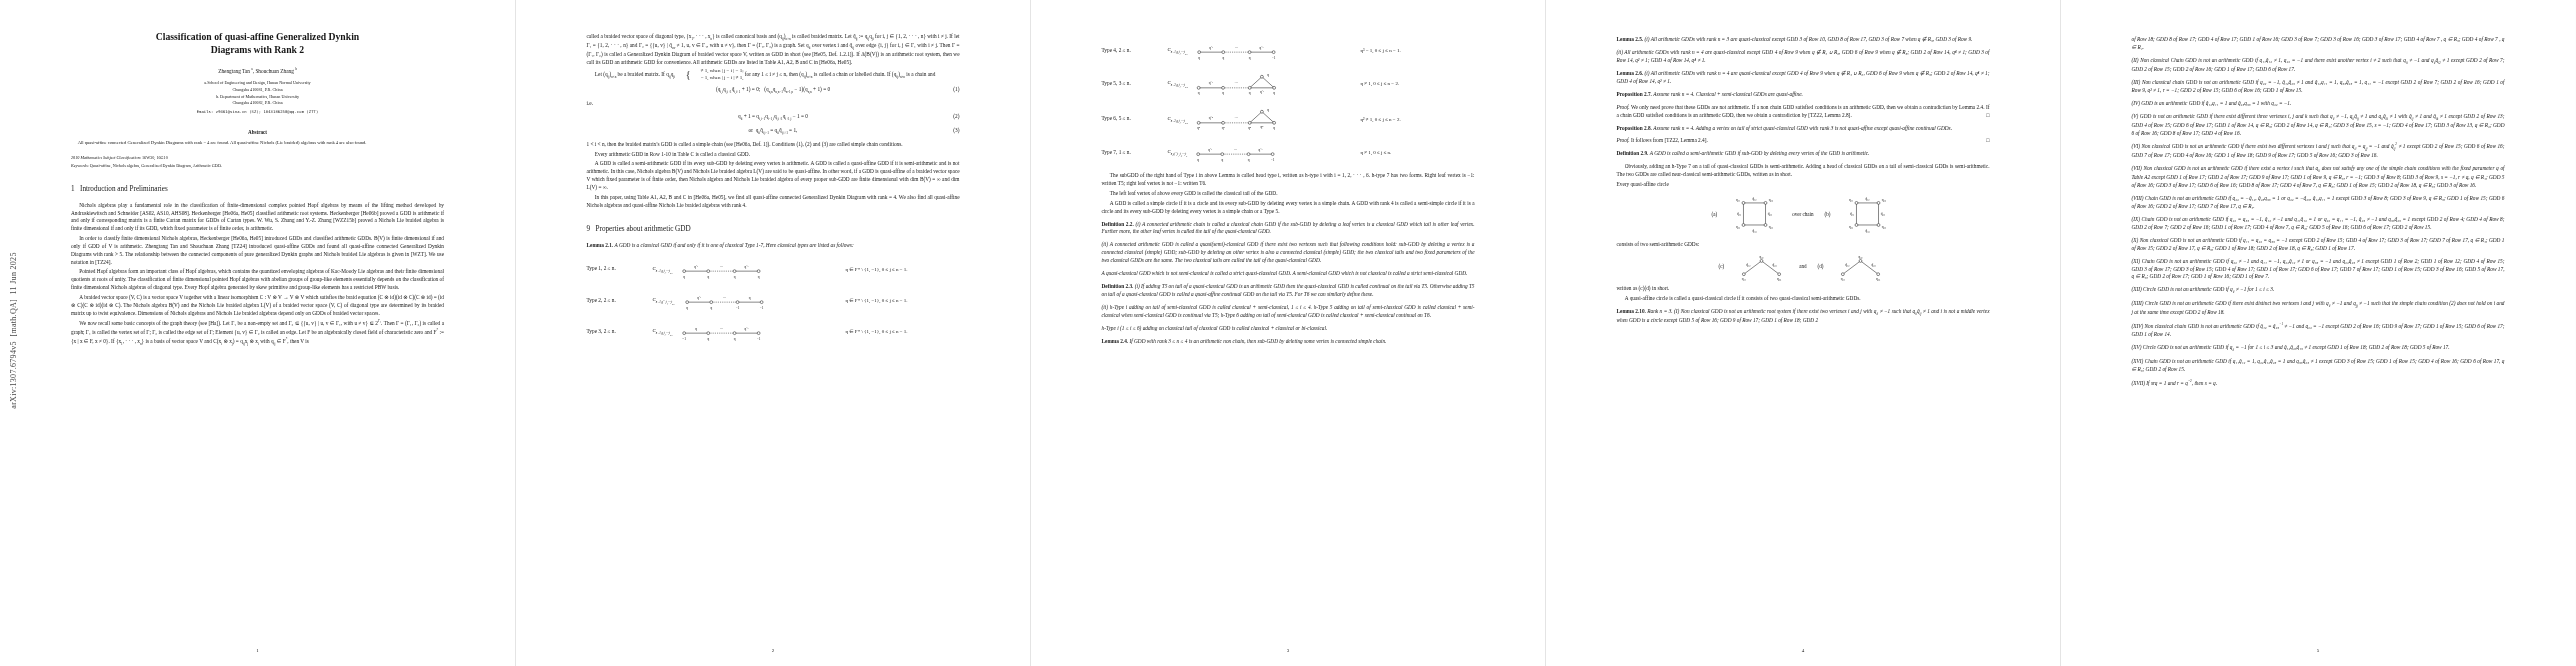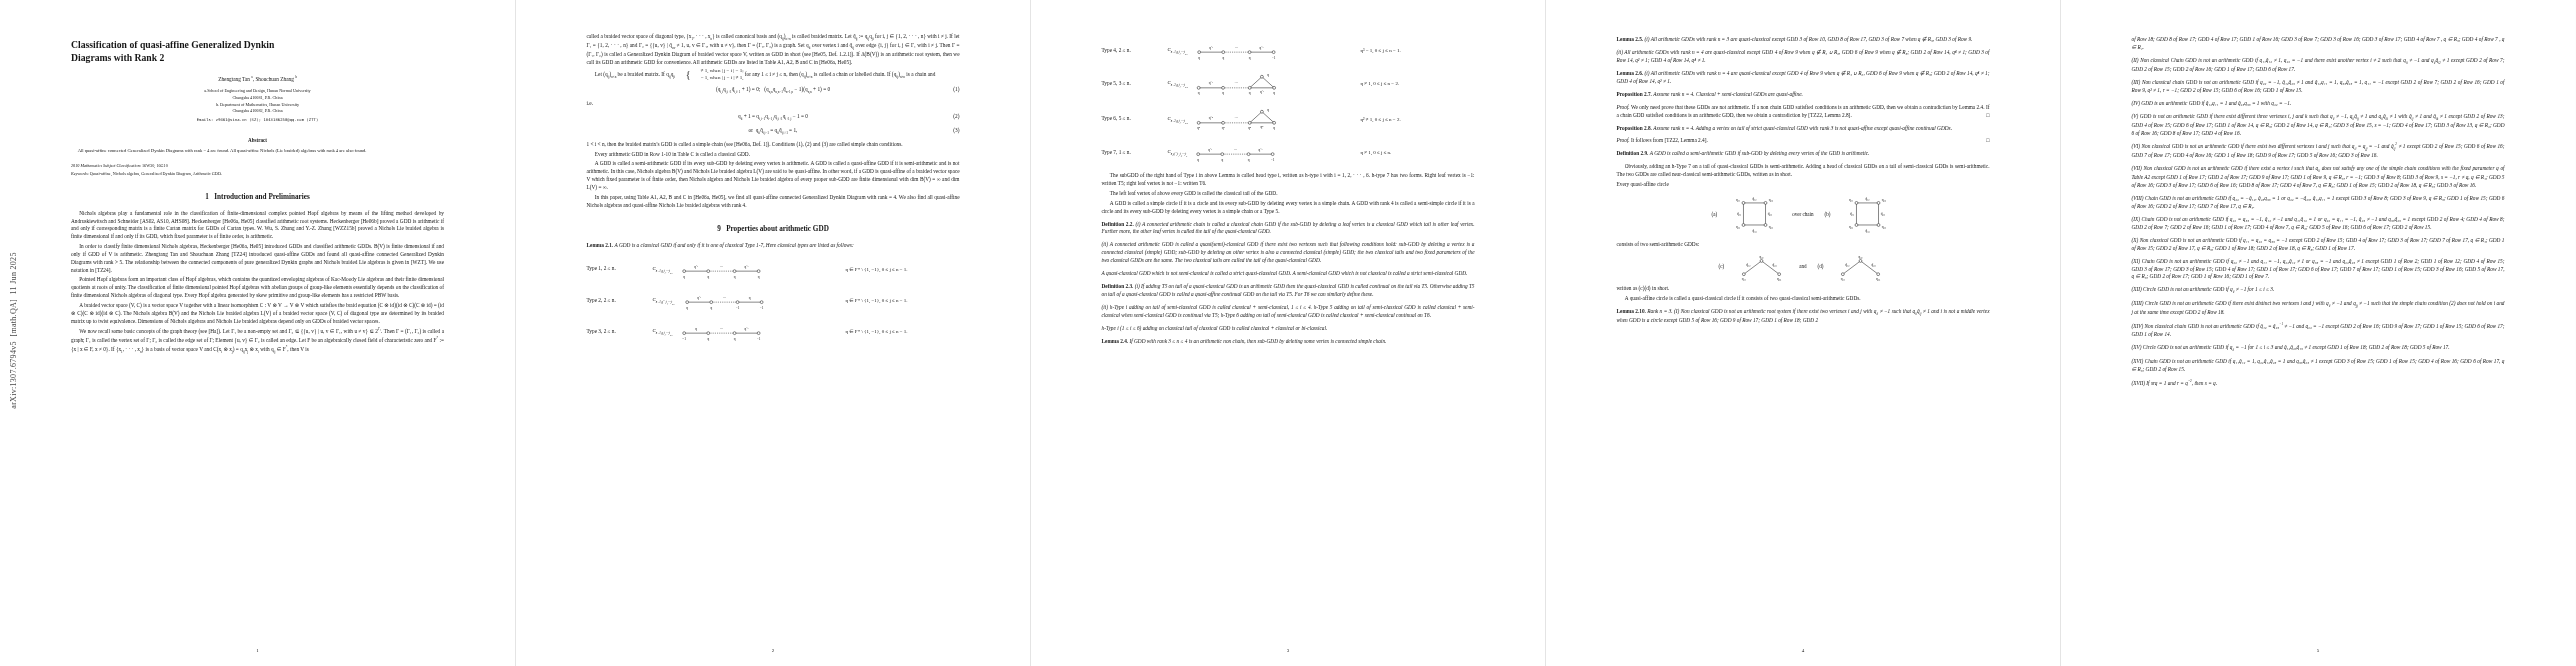--- a/index.html
+++ b/index.html
@@ -1,29 +1,29 @@
 <!DOCTYPE html>
 <html style="font-size:9px"><head>
 <meta charset="utf-8">
 <style>
   html,body{margin:0;padding:0;background:#ffffff;}
   .canvas{position:relative;width:2576px;height:667px;display:flex;background:#fdfdfd;overflow:hidden;}
   .page{position:relative;width:515px;height:667px;background:#ffffff;box-sizing:border-box;border-left:0.6px solid #e4e4e4;overflow:hidden;}
   .page:first-child{border-left:none;}
   .content{position:relative;width:373px;margin:0 auto;padding-top:31px;font-family:"Liberation Serif",serif;font-size:5.3px;line-height:1.5;color:#161616;text-align:justify;}
   .watermark{position:absolute;left:9px;top:503px;width:345px;transform:rotate(-90deg);transform-origin:0 0;font-family:"Liberation Serif",serif;font-size:8px;color:#474747;letter-spacing:0.3px;text-align:center;white-space:pre;}
-  .title{margin-top:8px;font-size:9.7px;font-weight:bold;line-height:1.3;}
+  .title{margin-top:0;text-align:center;font-size:9.7px;font-weight:bold;line-height:1.3;}
   .authors{text-align:center;font-size:5.3px;margin-top:11px;}
   .affil{text-align:center;font-size:4.2px;line-height:1.6;margin-top:4.4px;}
   .emails{font-family:"DejaVu Sans Mono",monospace;font-size:3.8px;margin-top:2.2px;letter-spacing:0.1px;}
   .abs-h{text-align:center;font-weight:bold;font-size:5.1px;margin-top:13.3px;}
   .abs{font-size:4.6px;line-height:1.45;margin-top:3.3px;padding:0 6.7px;}
   .msc{font-size:4.2px;margin-top:9px;}
   .kw{font-size:4.2px;margin-top:1.7px;}
-  .sec{font-size:7.2px;font-weight:bold;margin:14.5px 0 6.7px 0;text-align:center;white-space:pre;}
+  .sec{font-size:7.2px;font-weight:normal;margin:14.5px 0 6.7px 0;text-align:left;white-space:pre;}
   .para{margin:1.7px 0;text-indent:8.3px;}
   .noindent{text-indent:0;}
   .pageno{position:absolute;bottom:14.5px;left:0;right:0;text-align:center;font-size:5px;font-family:"Liberation Serif",serif;color:#161616;}
   .eq{position:relative;text-align:center;marg
 in:5px 0;margin:5px 0;font-size:5.3px;}
   .eq .eqnum{position:absolute;right:0;top:0;}
   .ie{margin:1.1px 0;text-indent:0;}
   .thm{margin:5px 0;text-indent:0;}
   .thm-label{font-weight:bold;}
   .thm-body{font-style:italic;}

